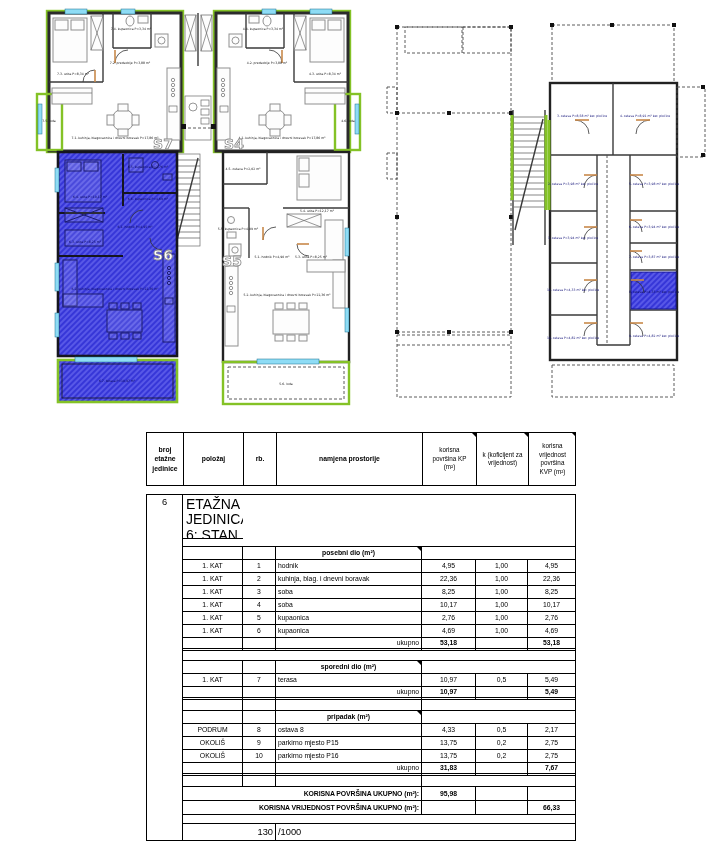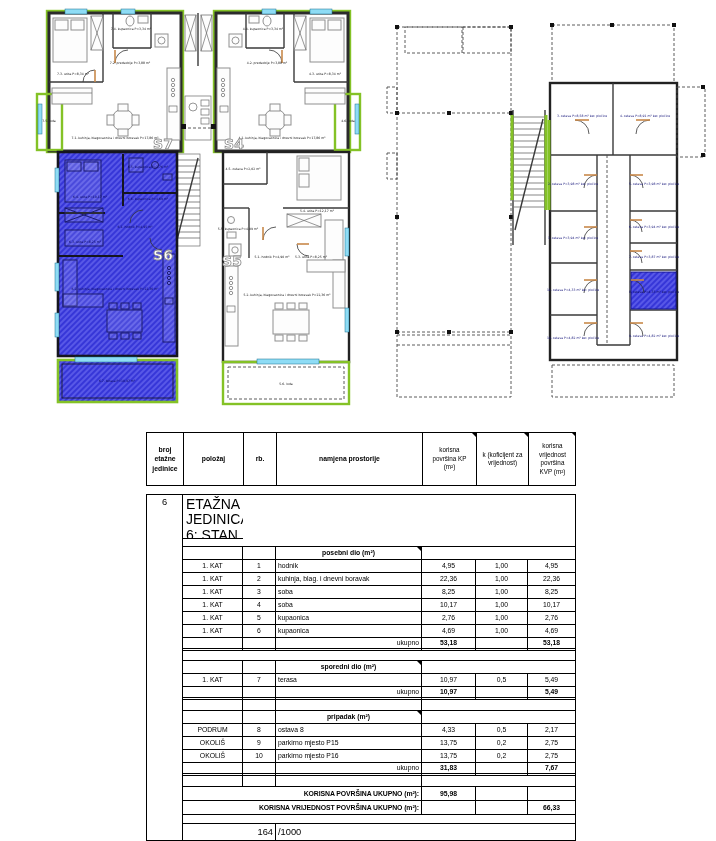--- a/index.html
+++ b/index.html
@@ -657,20 +657,20 @@
       <div class="c"></div>
       <div class="c"></div>
       <div class="c ctr b lastc">66,33</div>
     </div>
 
     <div class="r h9">
           <div class="c sp6 lastc"></div>
         </div>
 
     <div class="r h16">
-      <div class="c sp2 rgt big nb">164</div>
+      <div class="c sp2 rgt big nb">130</div>
       <div class="c lastc big nb">/1000</div>
     </div>
 
   </div>
 </div>
 
 </div>
 
 </body></html>

